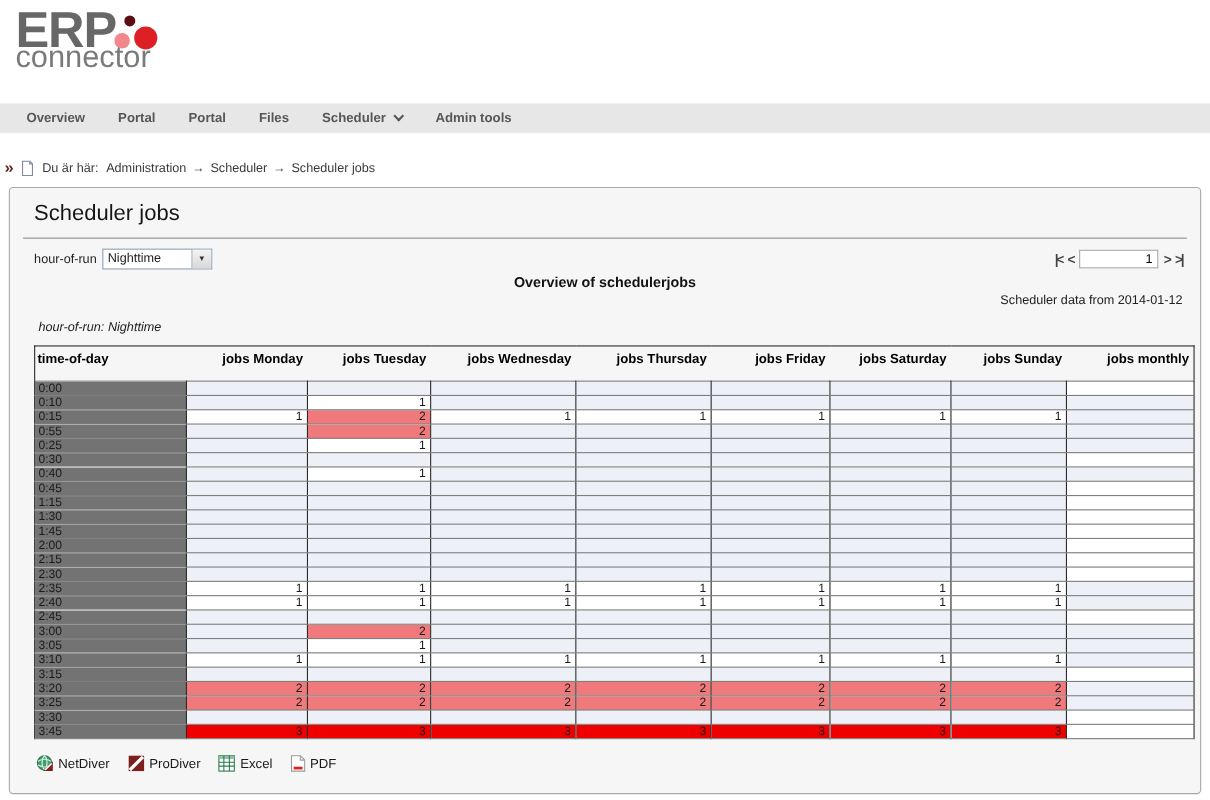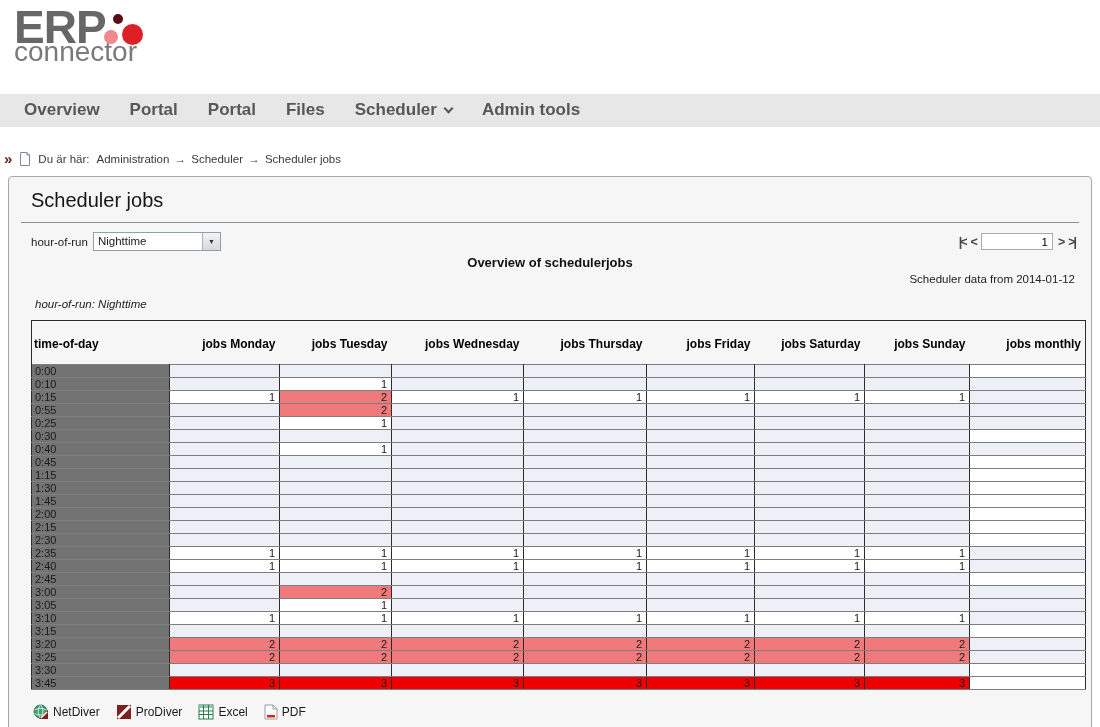--- a/index.html
+++ b/index.html
@@ -10,56 +10,56 @@
   .logo-wrap { position:relative; padding:6px 0 0 14px; height:94px; }
   .logo-erp { font-size:46px; font-weight:bold; color:#676767; line-height:0.95; letter-spacing:-1px; }
   .logo-sub { font-size:28px; color:#7a7a7a; letter-spacing:0px; margin-top:-12px; line-height:1; }
   .dot { position:absolute; border-radius:50%; }
   .dot-dark  { width:10px; height:10px; background:#5a0d12; left:113px; top:14px; }
   .dot-pink  { width:14px; height:14px; background:#f2888b; left:104px; top:30px; }
   .dot-red   { width:21px; height:21px; background:#dd1f26; left:122px; top:24px; }
 
   
   .navbar { background:#e7e7e7; display:flex; align-items:center; gap:30px;
-    padding:6px 0 7px 24px; font-size:17px; font-weight:bold; color:#575757; }
+    padding:6px 0 7px 24px; font-size:12px; font-weight:bold; color:#575757; }
   .nav-item { cursor:pointer; display:flex; align-items:center; gap:8px; }
   .chev { width:7px; height:7px; border-right:2px solid #575757; border-bottom:2px solid #575757;
     transform:rotate(45deg); margin-top:-4px; }
 
   
   .crumb-row { display:flex; align-items:center; gap:7px; margin:24px 0 10px 4px;
     font-size:11.5px; color:#3a3a3a; }
   .crumb-arrows { color:#5d2a22; font-size:15px; font-weight:bold; line-height:1; }
   .crumb-sep { margin:0 2px; }
 
   
   .panel { margin:2px 8px 0 8px; border:1px solid #a8a8a8; border-radius:4px;
     background:#f6f6f7; padding:10px 14px 12px 14px; min-height:552px; }
   .page-title { font-size:20px; color:#161616; margin:2px 0 10px 8px; }
   .panel-divider { border:none; border-top:1px solid #8f8f8f; margin:0 -2px; }
 
   .controls-row { display:flex; justify-content:space-between; align-items:center; margin:9px 2px 0 8px; }
   .filter { display:flex; align-items:center; gap:5px; font-size:11.5px; }
-  .selectbox { display:flex; width:128px; height:19px; border:1px solid #8ba0b5; background:#fff; cursor:pointer; }
+  .selectbox { display:flex; width:100px; height:19px; border:1px solid #8ba0b5; background:#fff; cursor:pointer; }
   .selectbox .sel-text { flex:1; font-size:11.5px; padding:2px 0 0 4px; white-space:nowrap; }
   .selectbox .sel-btn { width:18px; background:linear-gradient(#f4f4f4,#d8d8d8); border-left:1px solid #9db4c8;
     display:flex; align-items:center; justify-content:center; font-size:7px; color:#333; }
   .pager { display:flex; align-items:center; gap:5px; font-size:12.5px; color:#222; font-weight:bold; }
   .pager .pbtn { cursor:pointer; letter-spacing:-2px; color:#444; }
   .pager input { width:72px; height:17px; border:1px solid #a9a9a9; text-align:right;
     font-size:11.5px; padding-right:4px; font-family:"Liberation Sans",sans-serif; }
 
   .overview-title { text-align:center; font-weight:bold; font-size:13px; margin-top:4px; color:#111; }
   .data-from { text-align:right; font-size:11.5px; margin:3px 2px 0 0; color:#222; }
   .filter-line { font-size:11.5px; margin:13px 0 0 12px; color:#222;font-style:italic; }
 
   
   table.jobs { border-collapse:collapse; width:1054px; margin:10px 0 0 8px; table-layout:fixed;
     border:1px solid #2c2c2c; }
-  .jobs th { font-size:12px; font-weight:bold; text-align:right; padding:16px 4px 13px 0; color:#000;
+  .jobs th { font-size:12px; font-weight:bold; text-align:right; padding:4px 4px 13px 0; color:#000;
     border:none; background:transparent; }
   .jobs th.time-h { text-align:left; padding-left:2px; }
   .jobs td { height:13px; font-size:11px; padding:0 4px; text-align:right; color:#1a1a1a;
     border-top:1px solid #7e7e7e; border-bottom:1px solid #7e7e7e;
     border-left:1px solid #2c2c2c; border-right:1px solid #2c2c2c; overflow:hidden; }
   .jobs td.time { text-align:left; padding-left:3px; background:#737373; }
   td.c-lav   { background:#eef0f8; }
   td.c-white { background:#ffffff; }
   td.c-pink  { background:#f0797b; }
   td.c-red   { background:#ee0000; }

